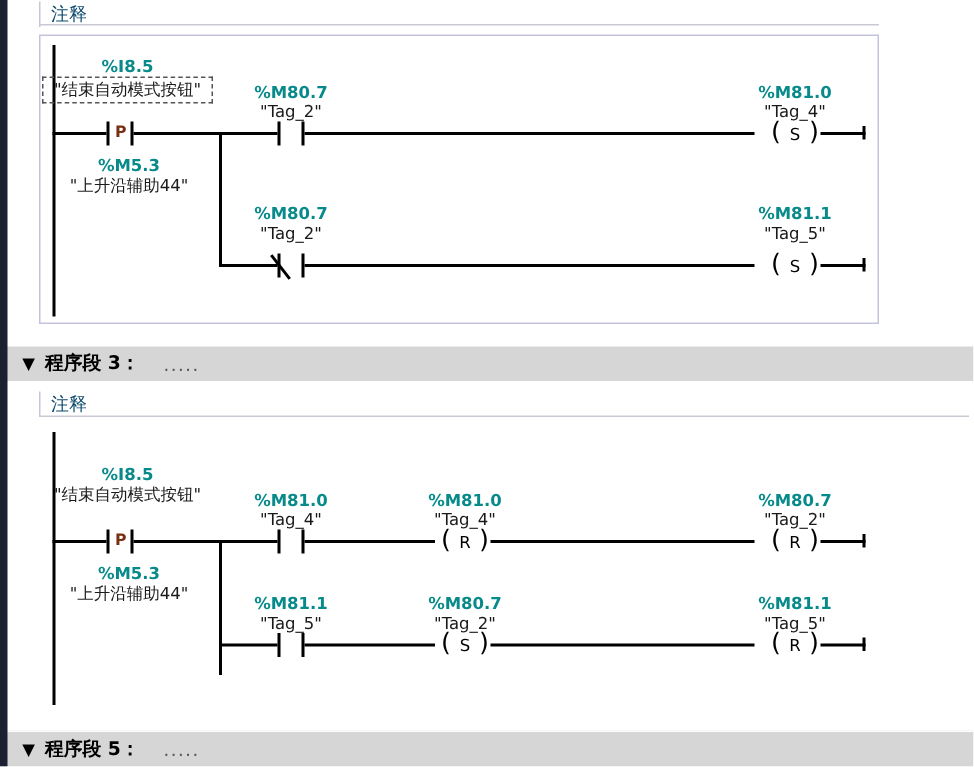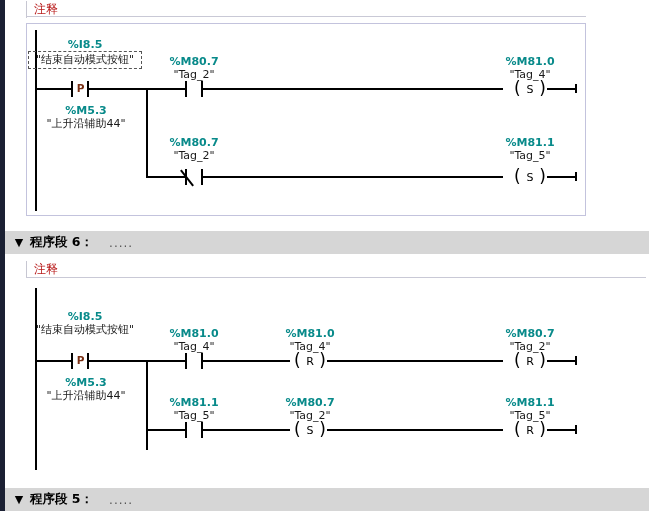--- a/index.html
+++ b/index.html
@@ -70,21 +70,21 @@
     z-index: 10;
   }
   .comment-row .cbar {
     width: 1px;
     height: 17px;
     background: #c7c7d2;
     margin-right: 7px;
   }
   .comment-text {
     font-size: 12px;
-    color: #b91c1c;
+    color: #0c4a6e;
     font-family: "DejaVu Sans", "Liberation Sans", sans-serif;
   }
   .comment-underline {
     position: absolute;
     height: 1px;
     background: #c9c9d6;
     z-index: 10;
   }
 
   
@@ -300,21 +300,21 @@
   <div class="coil" style="left:513px; top:167px;">
     <span class="paren l">(</span>
     <span class="cl">S</span>
     <span class="paren r">)</span>
   </div>
   <div class="wire-h" style="left:547px; top:176px; width:30px;"></div>
   <div class="endcap" style="left:575px; top:172px;"></div>
 
   <div class="net-header" style="top:230px;">
     <span class="twisty">▼</span>
-    <span class="net-title">程序段 6：</span>
+    <span class="net-title">程序段 3：</span>
     <span class="net-dots">.....</span>
   </div>
 
   <div class="comment-row" style="left:26px; top:256px; width:560px;">
     <div class="cbar"></div>
     <span class="comment-text">注释</span>
   </div>
   <div class="comment-underline" style="left:26px; top:277px; width:620px;"></div>
 
   <div class="rail" style="left:35px; top:288px; height:182px;"></div>

